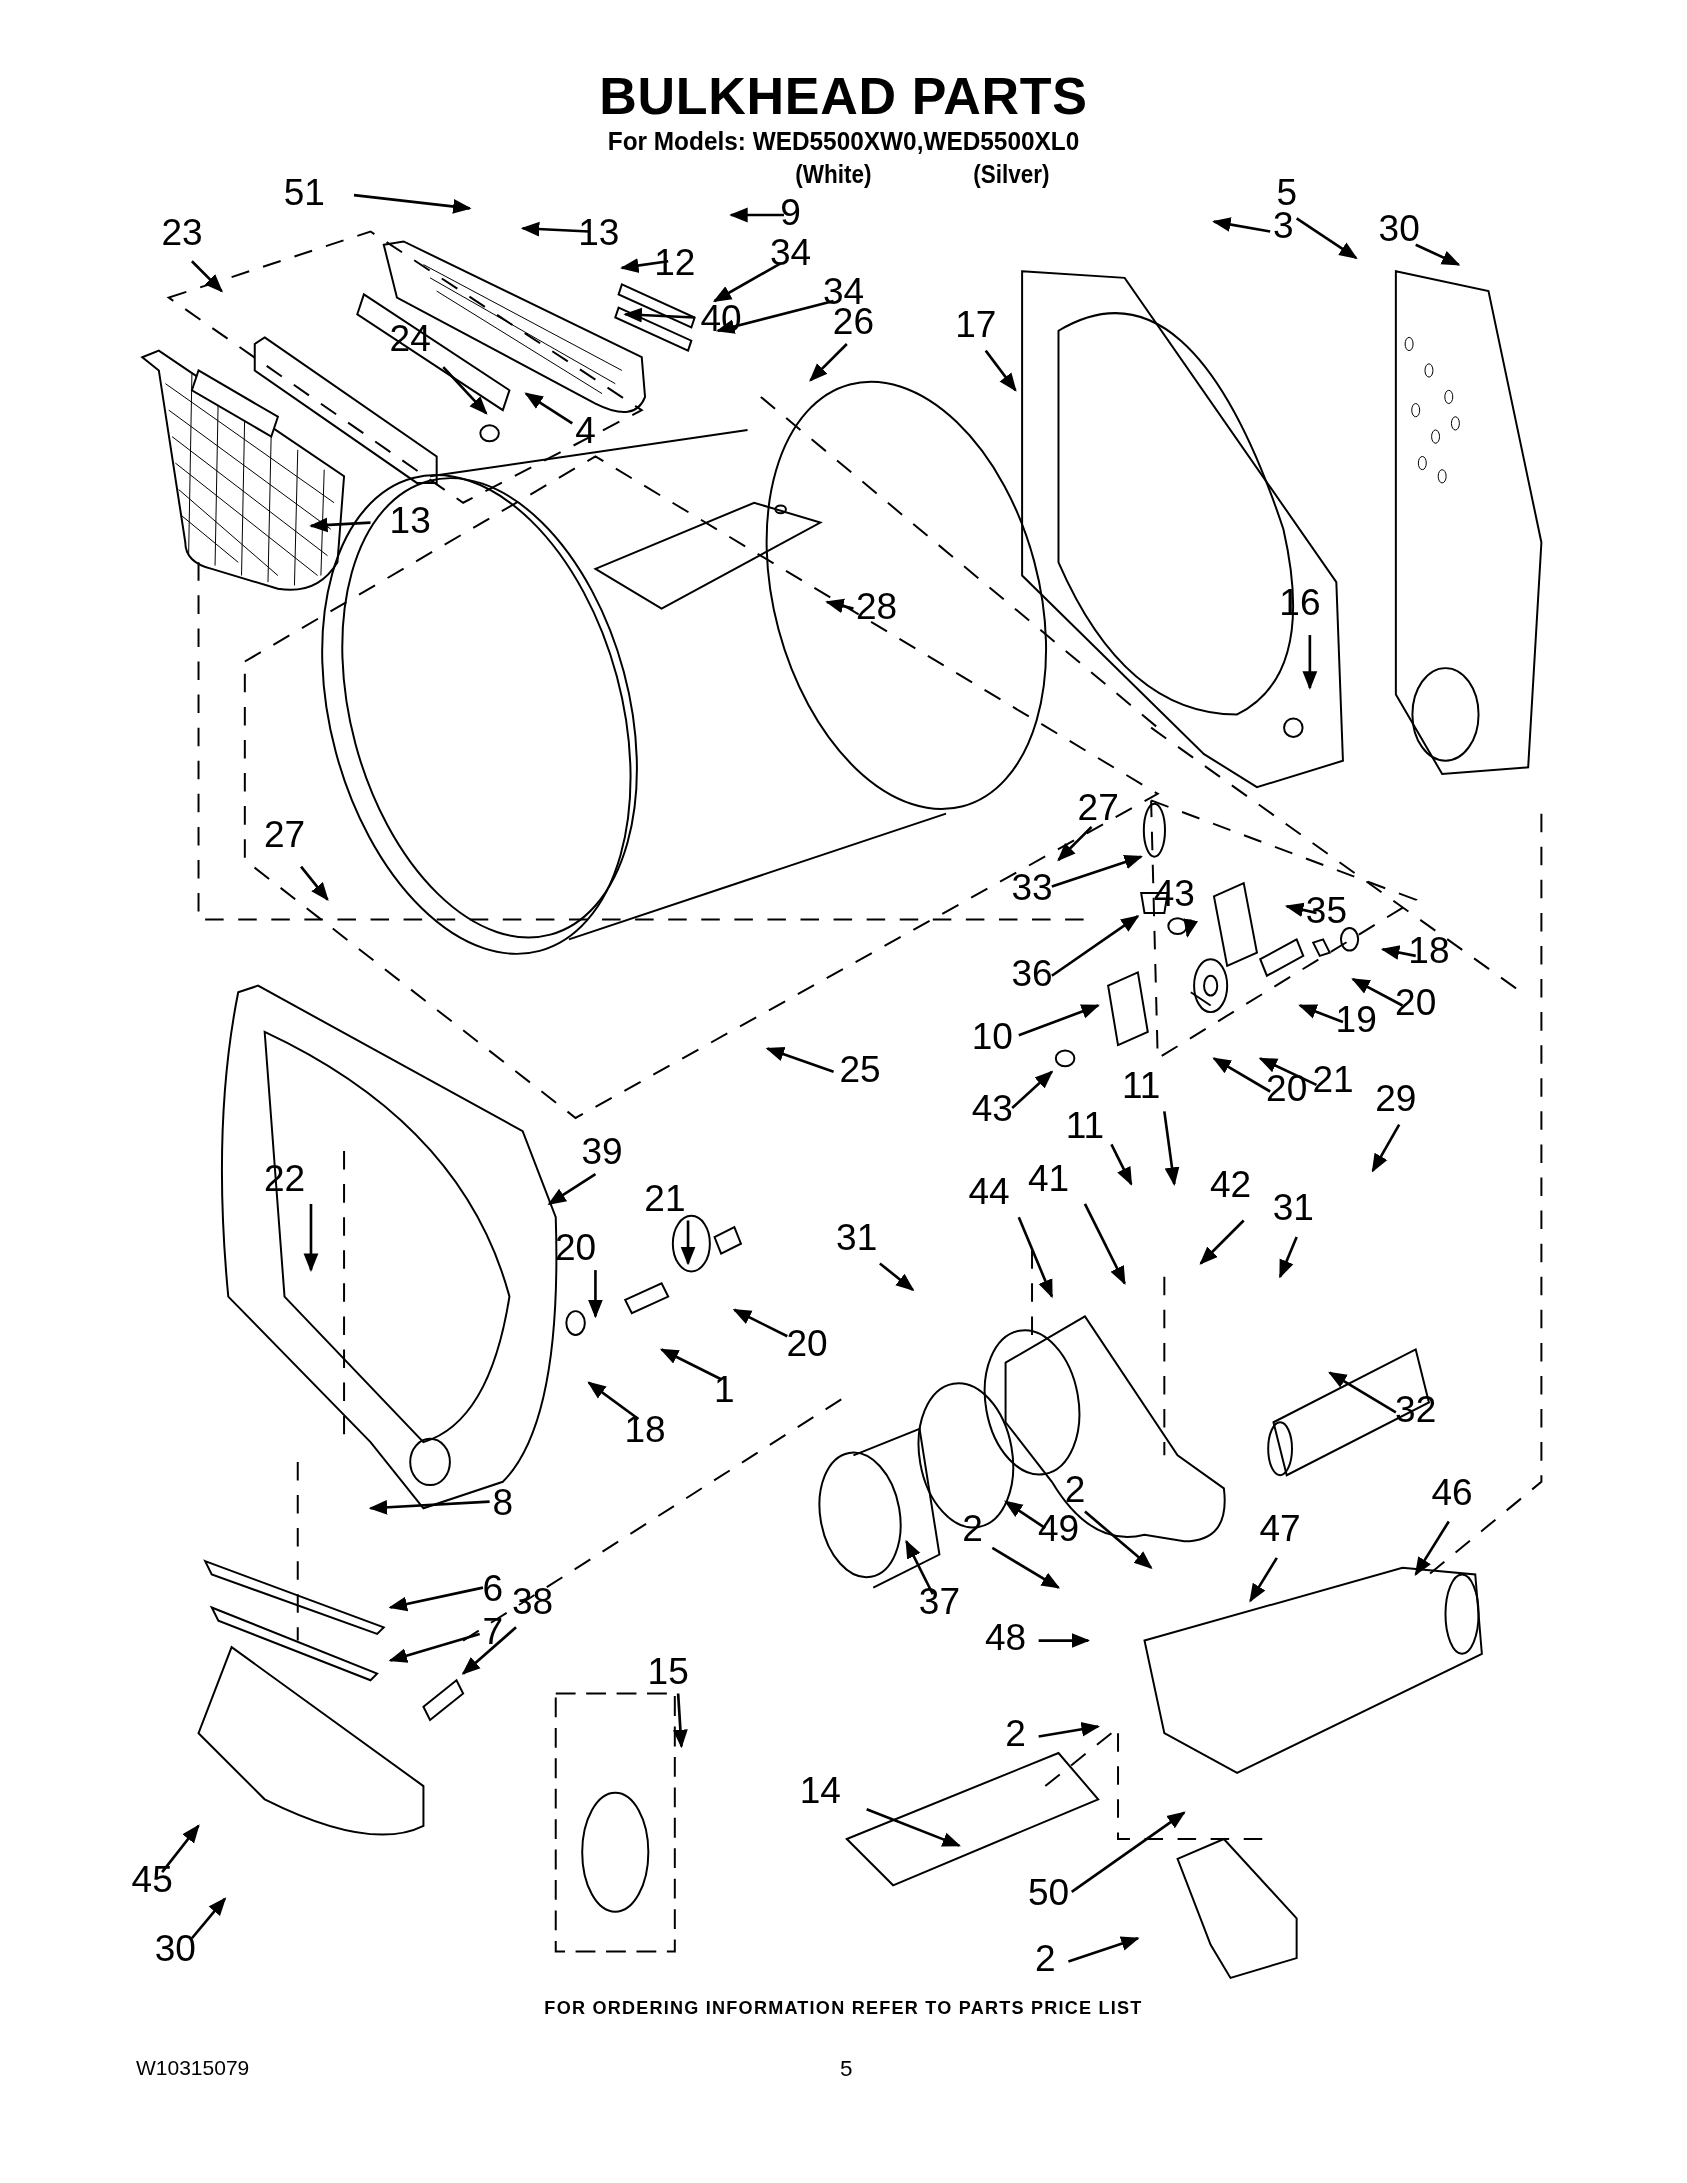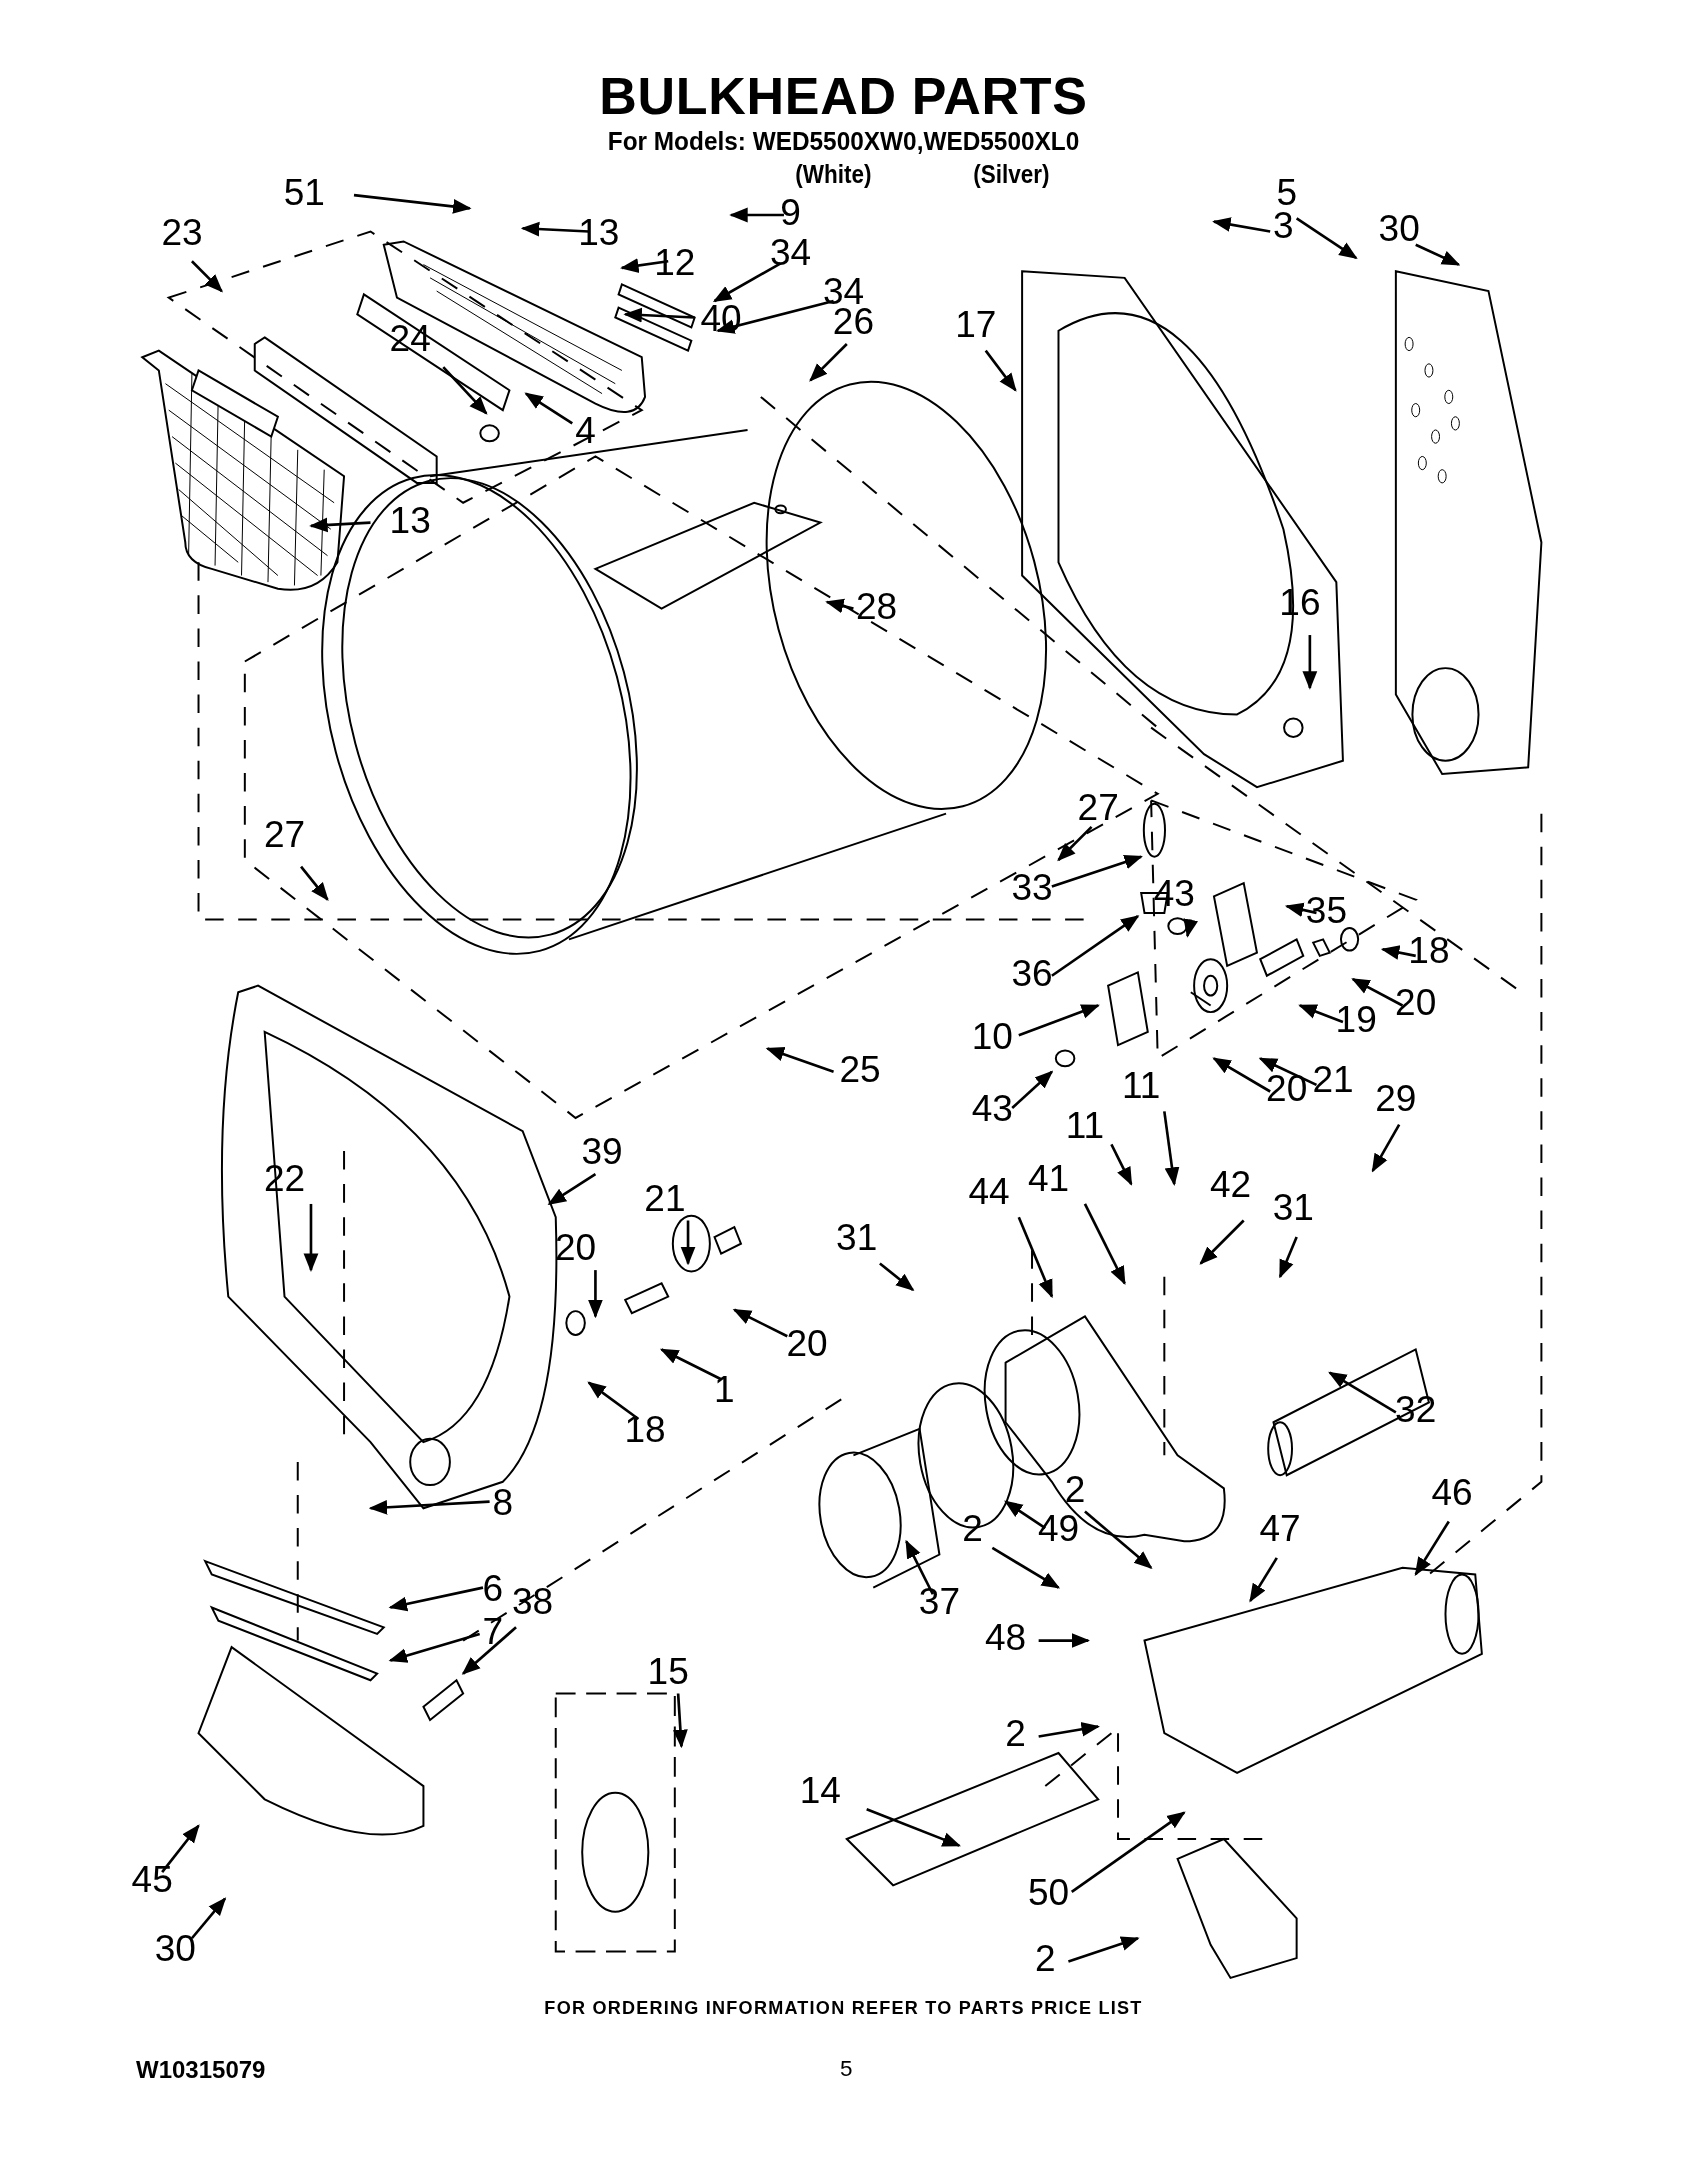--- a/index.html
+++ b/index.html
@@ -3,21 +3,21 @@
 <meta charset="utf-8">
 <style>
   html,body{margin:0;padding:0;background:#ffffff;}
   body{width:1687px;height:2183px;position:relative;overflow:hidden;font-family:"Liberation Sans",sans-serif;color:#000;}
   .title{position:absolute;left:0;width:1687px;top:66px;text-align:center;font-weight:bold;font-size:52px;letter-spacing:0.7px;}
   .models{position:absolute;left:0;width:1687px;top:126px;text-align:center;font-weight:bold;font-size:26.5px;transform:scaleX(0.92);}
   .color-label{position:absolute;top:160px;font-weight:bold;font-size:25px;transform:scaleX(0.9);}
   #white-label{left:791px;}
   #silver-label{left:969px;}
   .footer-note{position:absolute;left:0;width:1687px;top:1997px;text-align:center;font-weight:bold;font-size:19px;letter-spacing:1.3px;transform:scaleX(0.95);}
-  .doc-num{position:absolute;left:136px;top:2056px;font-size:24px;font-weight:bold;}
+  .doc-num{position:absolute;left:136px;top:2056px;font-size:21px;}
   .page-num{position:absolute;left:840px;top:2056px;font-size:22.5px;}
   svg#diagram{position:absolute;left:0;top:0;width:1687px;height:2183px;}
   .callout{font-family:"Liberation Sans",sans-serif;font-size:56px;fill:#000;}
 </style>
 </head>
 <body>
 
 <div class="title">BULKHEAD PARTS</div>
 <div class="models">For Models: WED5500XW0,WED5500XL0</div>
 <div class="color-label" id="white-label">(White)</div>

